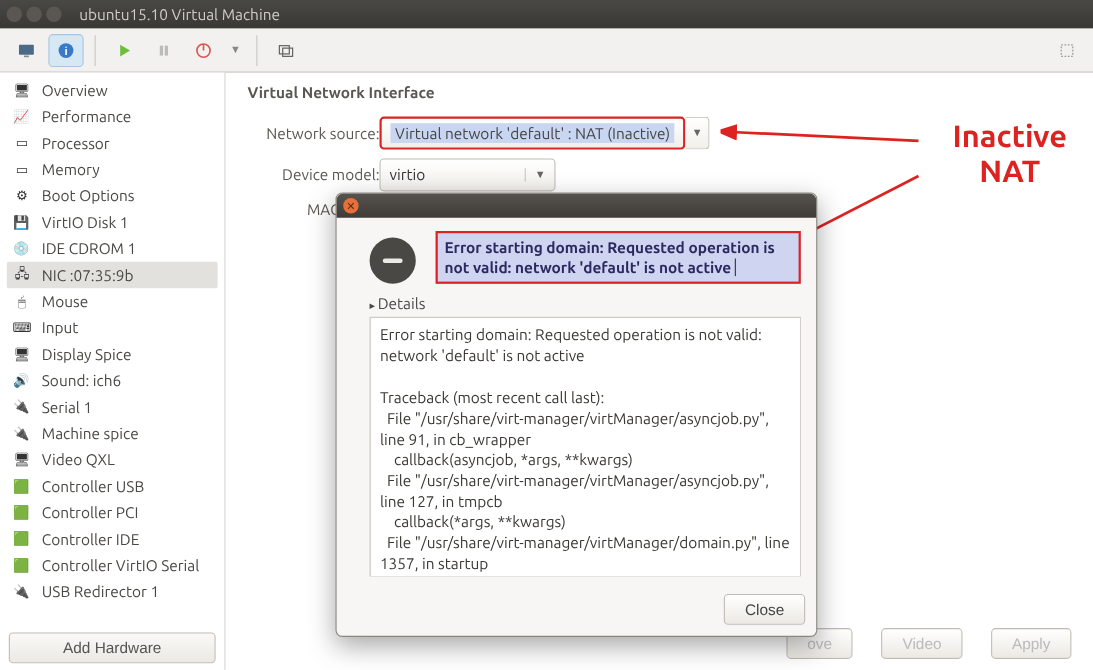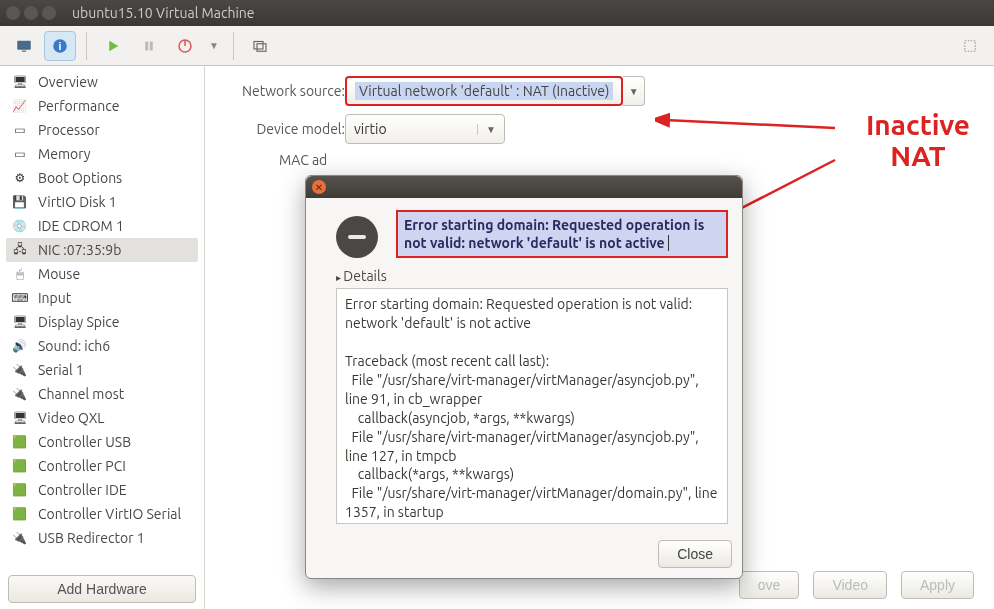--- a/index.html
+++ b/index.html
@@ -41,21 +41,21 @@
 .dlg-head { display: flex; gap: 18px; margin-bottom: 10px; }
 .erricon { width: 42px; height: 42px; border-radius: 50%; background: #4a4844; display: flex; align-items: center; justify-content: center; flex: 0 0 42px; margin-top: 6px; }
 .erricon .dash { width: 18px; height: 4px; background: #eceae5; border-radius: 2px; }
 .errmsg { border: 2px solid #d22; background: #cfd4f0; padding: 4px 6px; color: #2a2a60; font-weight: bold; line-height: 1.3; }
 .errmsg .cursor { border-right: 1px solid #333; }
 .details-toggle { margin: 4px 0 4px 0; color: #4a4844; cursor: default; }
 .details-toggle::before { content: "▸ "; font-size: 10px; }
 .details-box { border: 1px solid #c9c6c0; background: #fff; height: 236px; overflow: auto; padding: 6px 8px; font-size: 14px; color: #3a3834; white-space: pre-wrap; line-height: 1.35; }
 .dlg-buttons { display: flex; justify-content: flex-end; padding: 6px 10px 10px; }
 .btn { border: 1px solid #bfbcb5; border-radius: 4px; background: linear-gradient(#fff,#ece9e3); color: #444; padding: 5px 18px; font-size: 14px; text-align: right; }
-.bottom-buttons { position: absolute; right: 20px; bottom: 10px; display: flex; gap: 14px; margin-top: 18px; }
+.bottom-buttons { position: absolute; right: 20px; bottom: 10px; display: flex; gap: 26px; margin-top: 18px; }
 .bottom-buttons .btn { color: #bbb; }
 </style>
 </head>
 <body>
 
 <div class="titlebar">
   <span class="wbtn"></span>
   <span class="wbtn"></span>
   <span class="wbtn"></span>
   <span class="title">ubuntu15.10 Virtual Machine</span>
@@ -160,21 +160,21 @@
         <div class="sbitem">
           <span class="ic">🔊</span>
           <span class="lbl">Sound: ich6</span>
         </div>
         <div class="sbitem">
           <span class="ic">🔌</span>
           <span class="lbl">Serial 1</span>
         </div>
         <div class="sbitem">
           <span class="ic">🔌</span>
-          <span class="lbl">Channel most</span>
+          <span class="lbl">Machine spice</span>
         </div>
         <div class="sbitem">
           <span class="ic">🖥</span>
           <span class="lbl">Video QXL</span>
         </div>
         <div class="sbitem">
           <span class="ic">🟩</span>
           <span class="lbl">Controller USB</span>
         </div>
         <div class="sbitem">
@@ -191,20 +191,21 @@
         </div>
         <div class="sbitem">
           <span class="ic">🔌</span>
           <span class="lbl">USB Redirector 1</span>
         </div>
       </div>
     <button class="addhw">Add Hardware</button>
   </div>
 
   <div class="content">
+    <h3>Virtual Network Interface</h3>
 
     <div class="formrow">
       <span class="flabel">Network source:</span>
       <span class="netwrap">
         <span class="dropdown netsrc">
           <span class="dval">Virtual network 'default' : NAT (Inactive)</span>
         </span>
         <span class="outercaret">▼</span>
       </span>
     </div>

